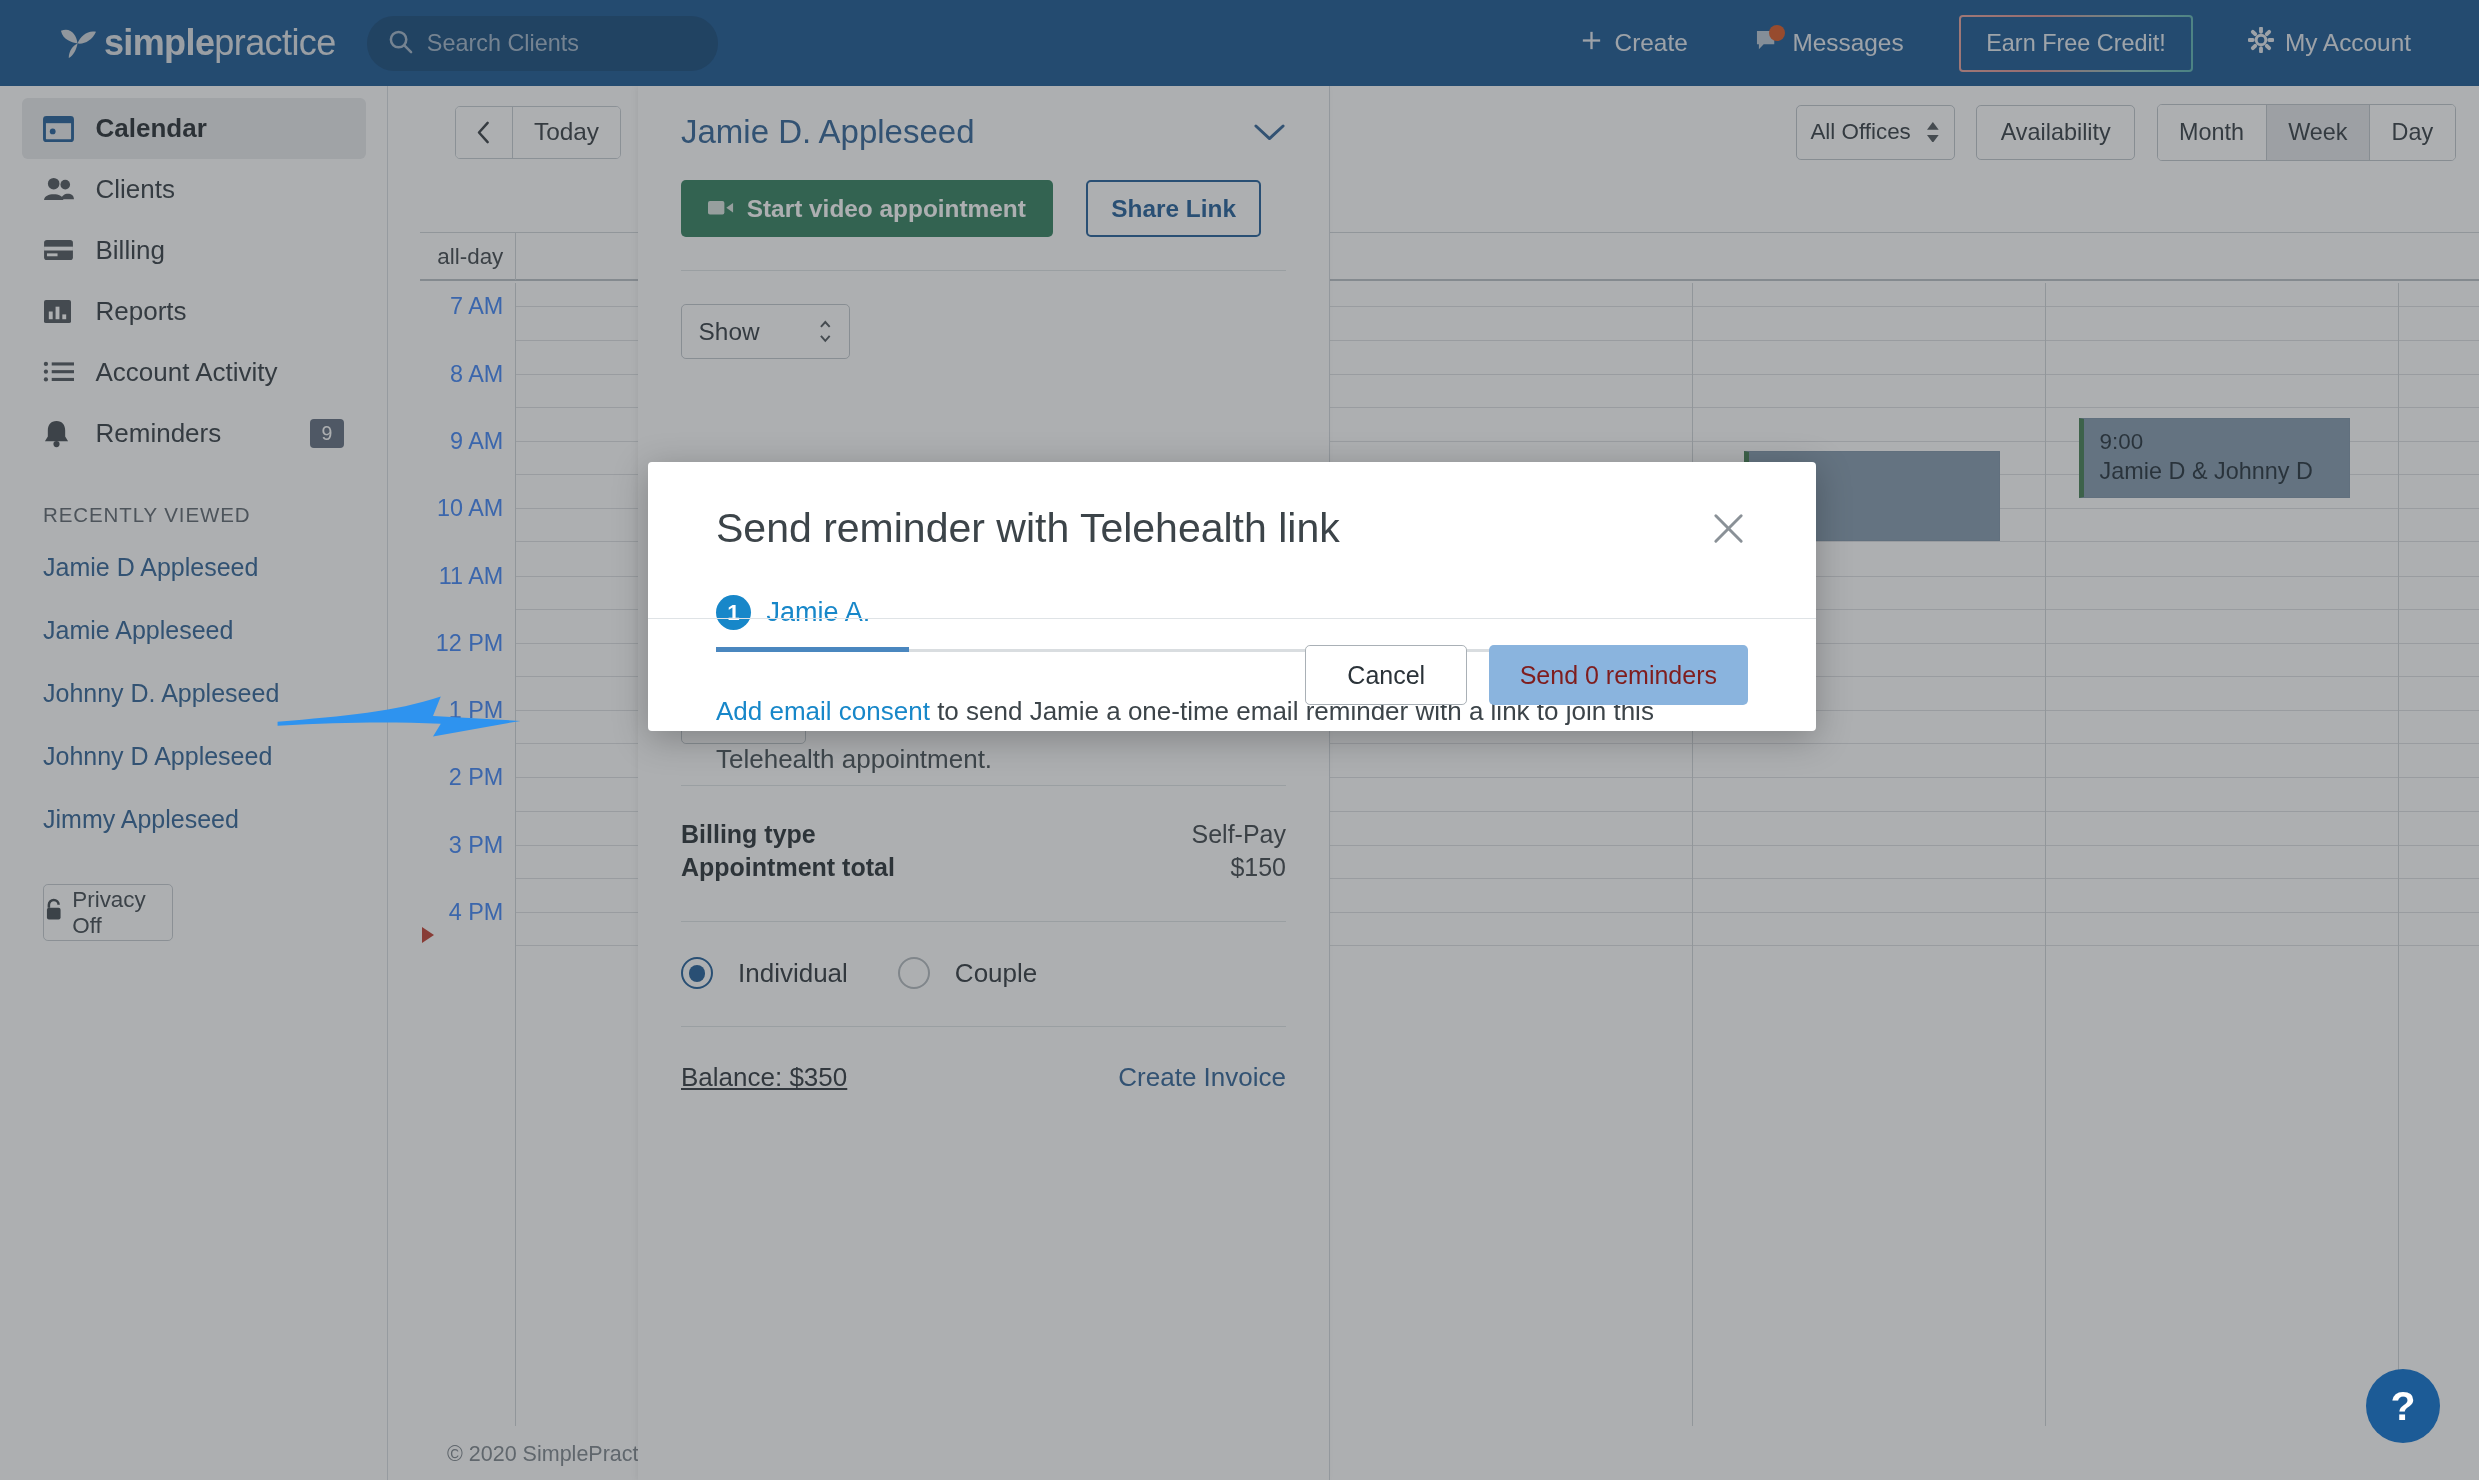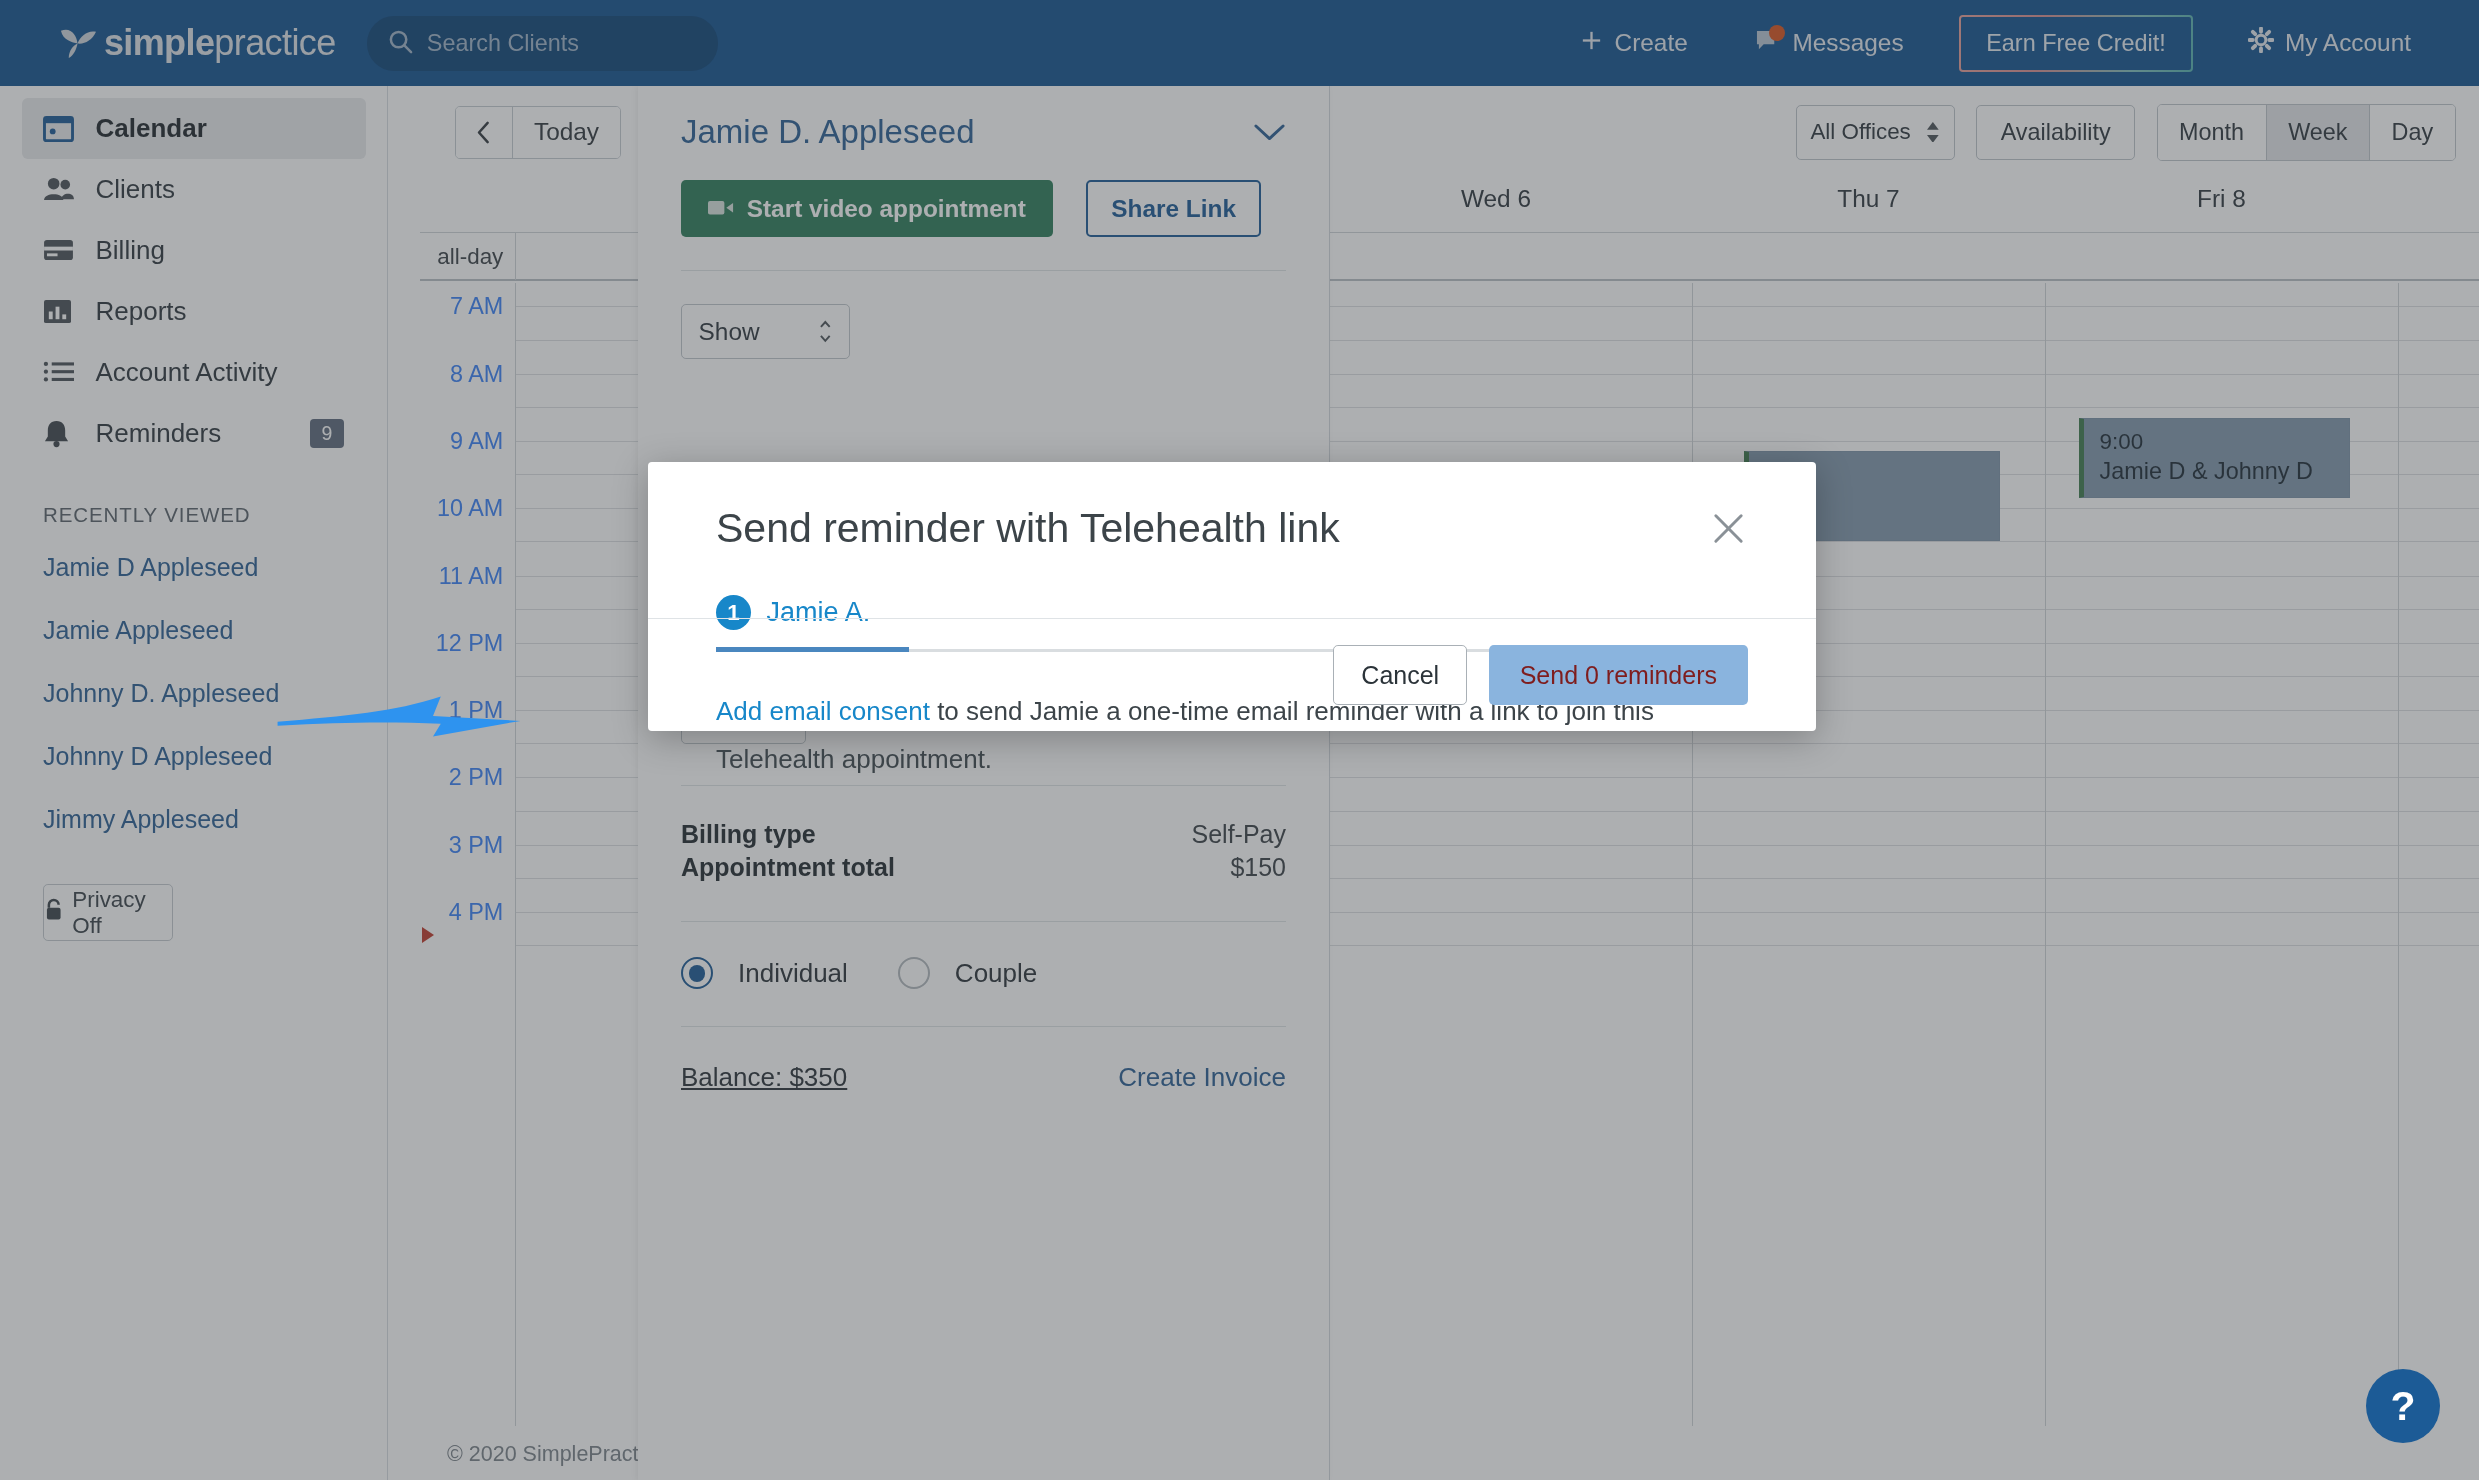--- a/index.html
+++ b/index.html
@@ -260,21 +260,21 @@
   .tabs-active { position: absolute; left: 0; bottom: 0; width: 193px; height: 4.9px; background: #4a87bf; }
   .modal-text { margin-top: 35px; font-size: 26px; line-height: 48px; color: #3c4449; max-width: 995px; }
   .modal-link { color: #1787c9; cursor: pointer; }
   .modal-footer {
     position: absolute; left: 0; bottom: 0; width: 1168px; height: 113px;
     border-top: 1px solid #dfe3e6;
     display: flex; align-items: center; justify-content: flex-end;
     gap: 21.5px; padding-right: 68px;
   }
   .btn-cancel {
-    height: 60px; padding: 0 27px; border: 1px solid #a9b0b6; border-radius: 4.9px;
+    height: 60px; padding: 0 41px; border: 1px solid #a9b0b6; border-radius: 4.9px;
     background: #fff; font-size: 25px; color: #2b3339; cursor: pointer;
   }
   .btn-send {
     height: 60px; padding: 0 31px; border: none; border-radius: 4.9px;
     background: #8ab4de; font-size: 25px; color: #7f1d1d; cursor: not-allowed;
   }
 
   
   .anno-arrow { position: absolute; left: 277px; top: 683px; z-index: 12; pointer-events: none; }
 
@@ -480,27 +480,20 @@
         </div>
         <button class="btn-plain">Availability</button>
         <div class="viewgroup">
           <div>Month</div>
           <div class="on">Week</div>
           <div>Day</div>
         </div>
       </div>
     </div>
 
-    <div class="cal-daysrow">
-      <div class="day-head" style="left:96px;width:392px">S</div>
-      <div class="day-head" style="left:880px;width:392px">Wed 6</div>
-      <div class="day-head" style="left:1272px;width:353px">Thu 7</div>
-      <div class="day-head" style="left:1625px;width:353px">Fri 8</div>
-      <div class="day-head" style="left:1978px;width:353px">Sat 9</div>
-    </div>
 
     <div class="allday-row">
       <div class="allday-label">all-day</div>
     </div>
 
     <div class="grid">
       <div class="time-col">
         <div class="time-lab" style="top:23.4px">7 AM</div>
         <div class="time-lab" style="top:91px">8 AM</div>
         <div class="time-lab" style="top:158px">9 AM</div>

